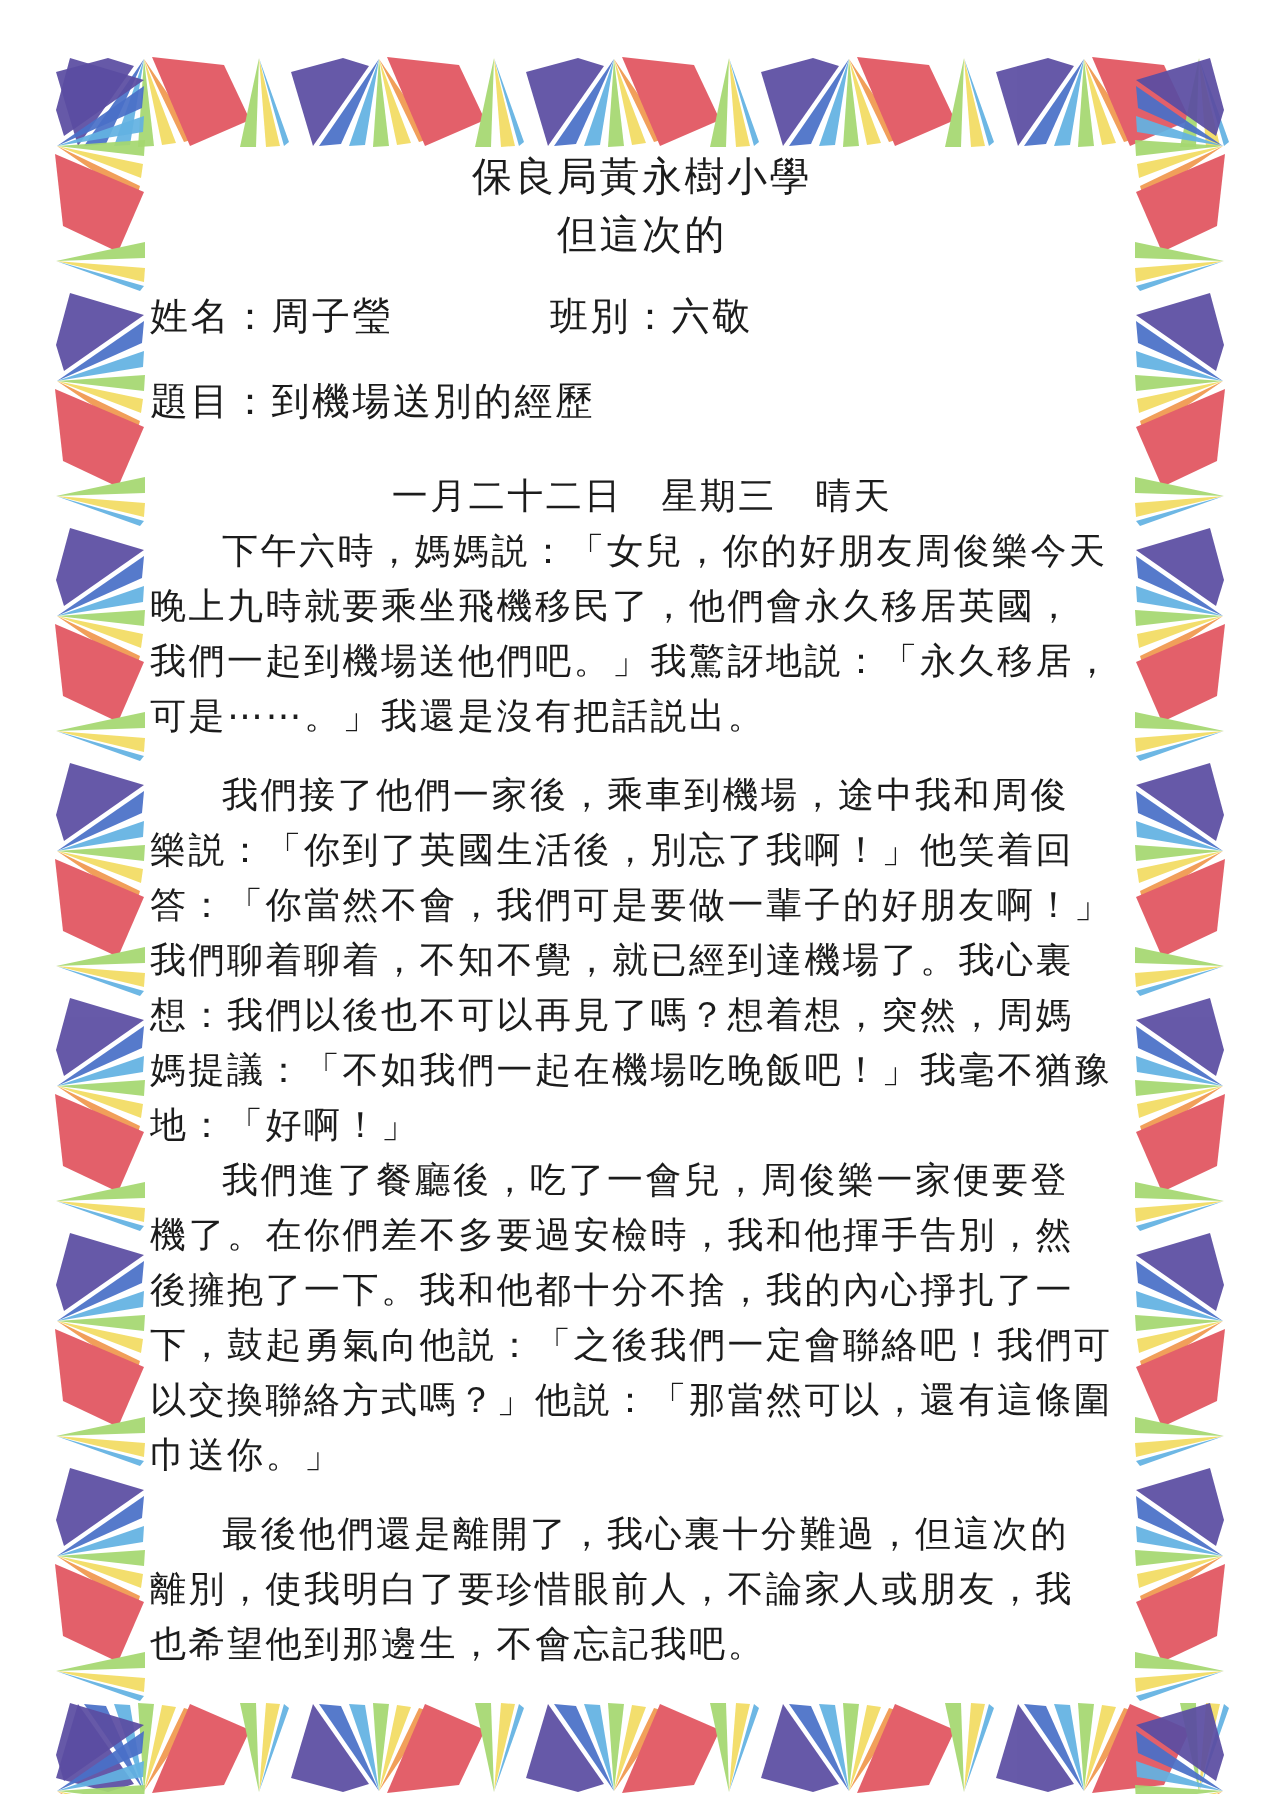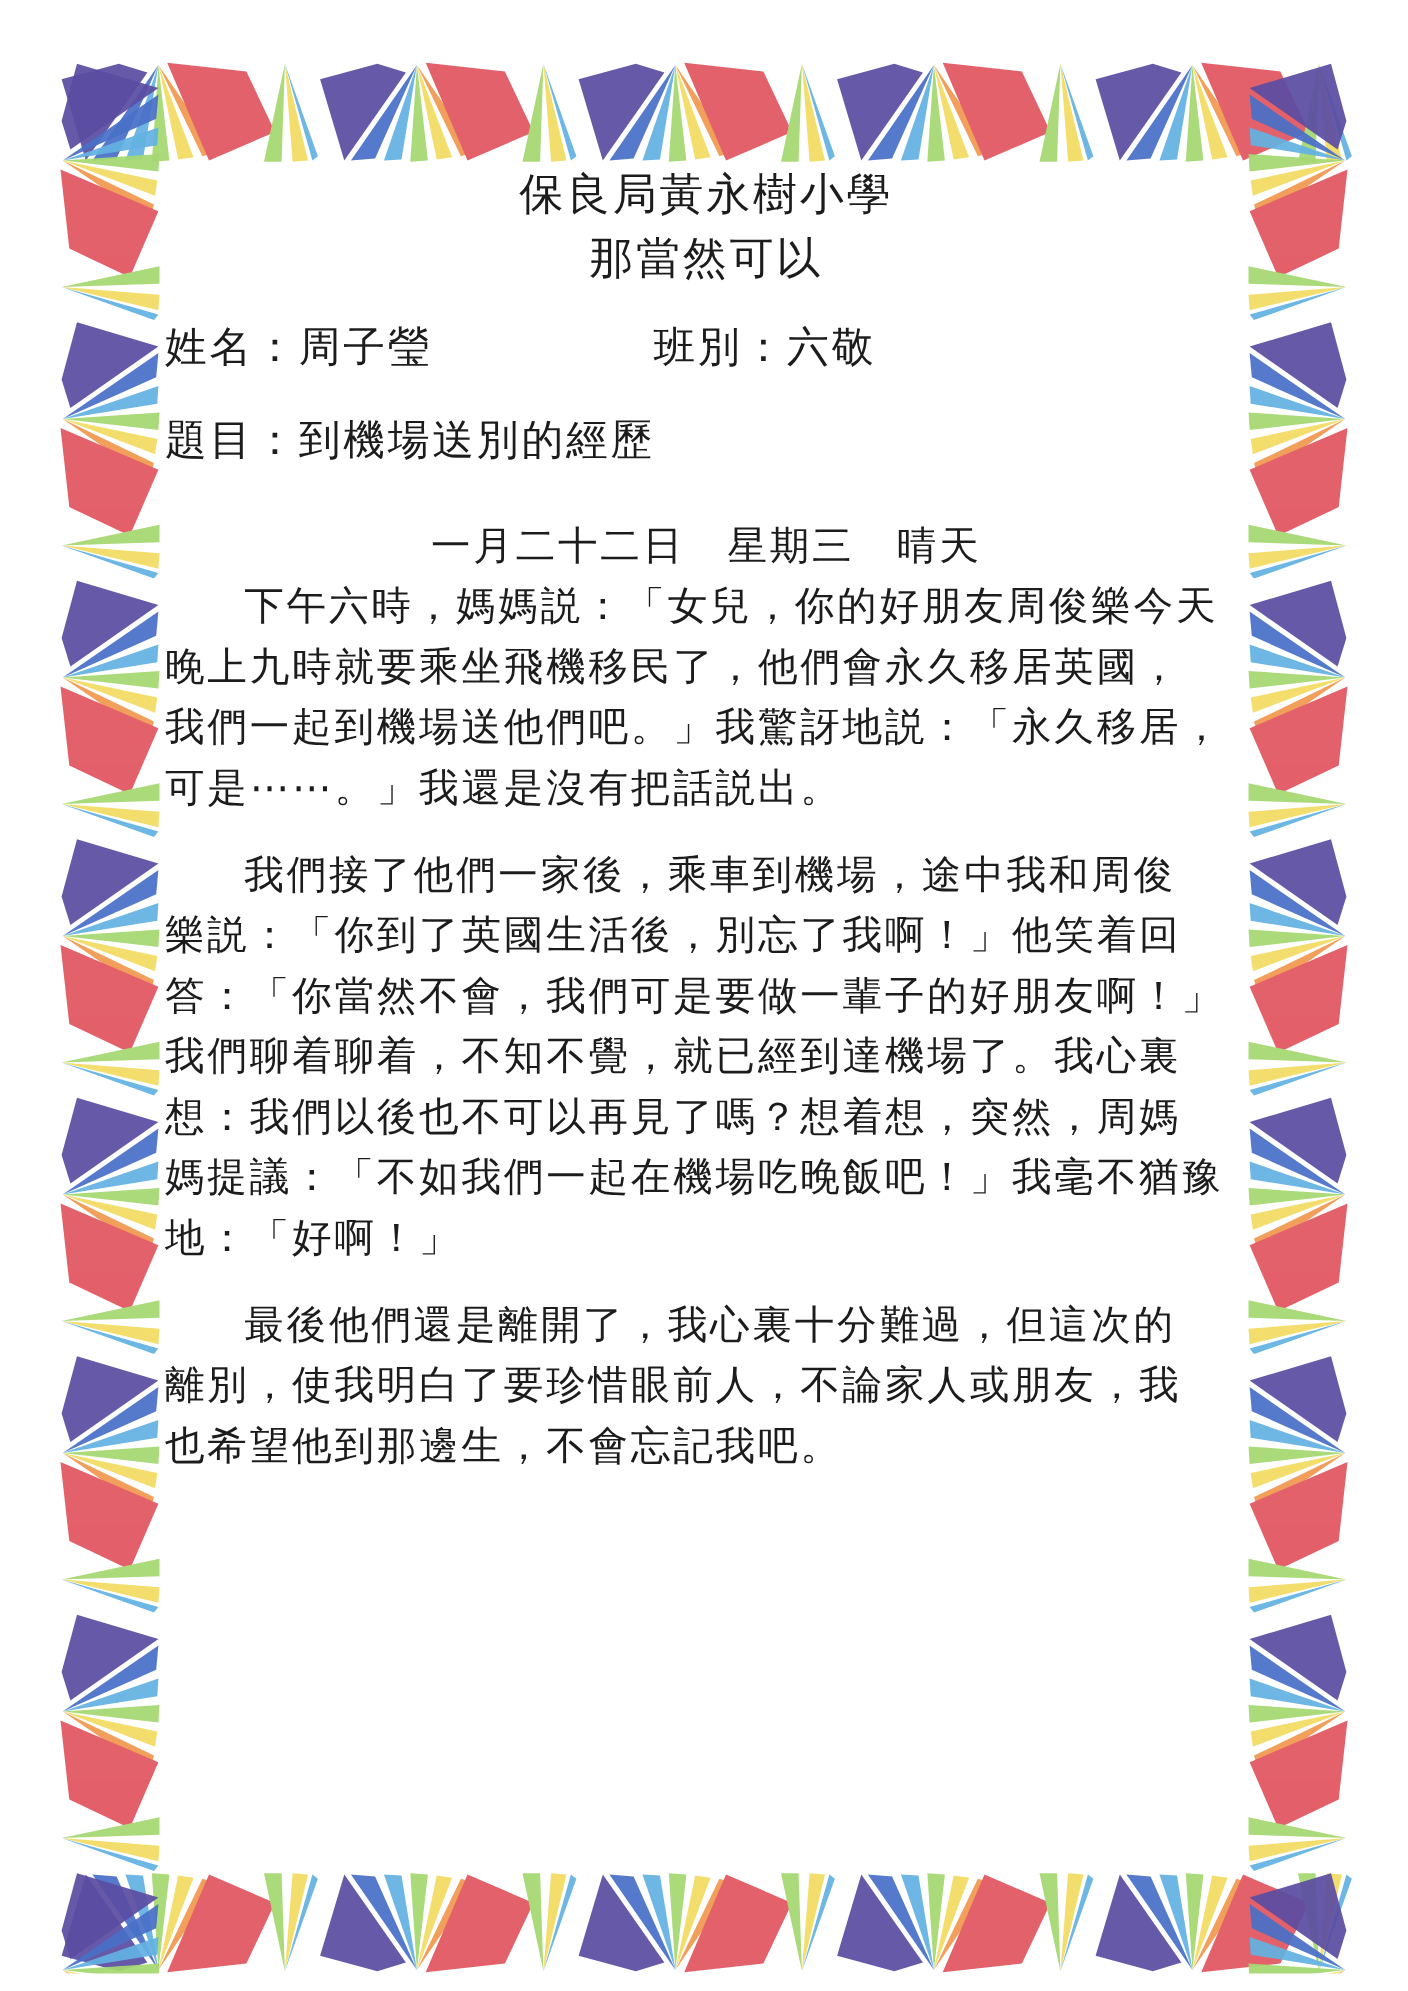--- a/index.html
+++ b/index.html
@@ -30,21 +30,21 @@
     position: absolute;
     left: 150px;
     top: 148px;
     width: 984px;
     color: #1c1c1c;
     font-size: 36px;
     line-height: 55px;
     letter-spacing: 2.5px;
   }
   .title-block { text-align: center; font-size: 40px; line-height: 58px; margin-bottom: 24px; }
-  .meta-row { display: flex; align-items: baseline; font-size: 38px; line-height: 56px; gap: 44px; }
+  .meta-row { display: flex; align-items: baseline; font-size: 38px; line-height: 56px; }
   .meta-name { flex: 0 0 400px; }
   .topic-line { font-size: 38px; line-height: 56px; margin-bottom: 40px; margin-top: 29px; }
   .date-line { text-align: center; line-height: 55px; margin-top: 16px; }
   p.body-para {
     margin: 0;
     white-space: pre-line;
     text-indent: 2em;
   }
   p.gap-before { margin-top: 24px; }
 </style>
@@ -105,21 +105,21 @@
     <use href="#fan-tile" transform="matrix(0 1 -1 0 92 940)"></use>
     <use href="#fan-tile" transform="matrix(0 1 -1 0 92 1175)"></use>
     <use href="#fan-tile" transform="matrix(0 1 -1 0 92 1410)"></use>
     <use href="#fan-tile" transform="matrix(0 1 -1 0 92 1645)"></use>
   </svg>
 
   <div class="content" style="color: rgb(28, 28, 28);">
 
     <div class="title-block">
       <div>保良局黃永樹小學</div>
-      <div>那當然可以</div>
+      <div>但這次的</div>
     </div>
 
     <div class="meta-row">
       <span class="meta-name">姓名：周子瑩</span>
       <span>班別：六敬</span>
     </div>
 
     <div class="topic-line">題目：到機場送別的經歷</div>
 
     <div class="date-line">一月二十二日　星期三　晴天</div>
@@ -128,18 +128,24 @@
 晚上九時就要乘坐飛機移民了，他們會永久移居英國，
 我們一起到機場送他們吧。」我驚訝地説：「永久移居，
 可是⋯⋯。」我還是沒有把話説出。</p>
     <p class="body-para gap-before">我們接了他們一家後，乘車到機場，途中我和周俊
 樂説：「你到了英國生活後，別忘了我啊！」他笑着回
 答：「你當然不會，我們可是要做一輩子的好朋友啊！」
 我們聊着聊着，不知不覺，就已經到達機場了。我心裏
 想：我們以後也不可以再見了嗎？想着想，突然，周媽
 媽提議：「不如我們一起在機場吃晚飯吧！」我毫不猶豫
 地：「好啊！」</p>
+    <p class="body-para">我們進了餐廳後，吃了一會兒，周俊樂一家便要登
+機了。在你們差不多要過安檢時，我和他揮手告別，然
+後擁抱了一下。我和他都十分不捨，我的內心掙扎了一
+下，鼓起勇氣向他説：「之後我們一定會聯絡吧！我們可
+以交換聯絡方式嗎？」他説：「那當然可以，還有這條圍
+巾送你。」</p>
     <p class="body-para gap-before">最後他們還是離開了，我心裏十分難過，但這次的
 離別，使我明白了要珍惜眼前人，不論家人或朋友，我
 也希望他到那邊生，不會忘記我吧。</p>
 
   </div>
 </div>
 
 </body></html>

